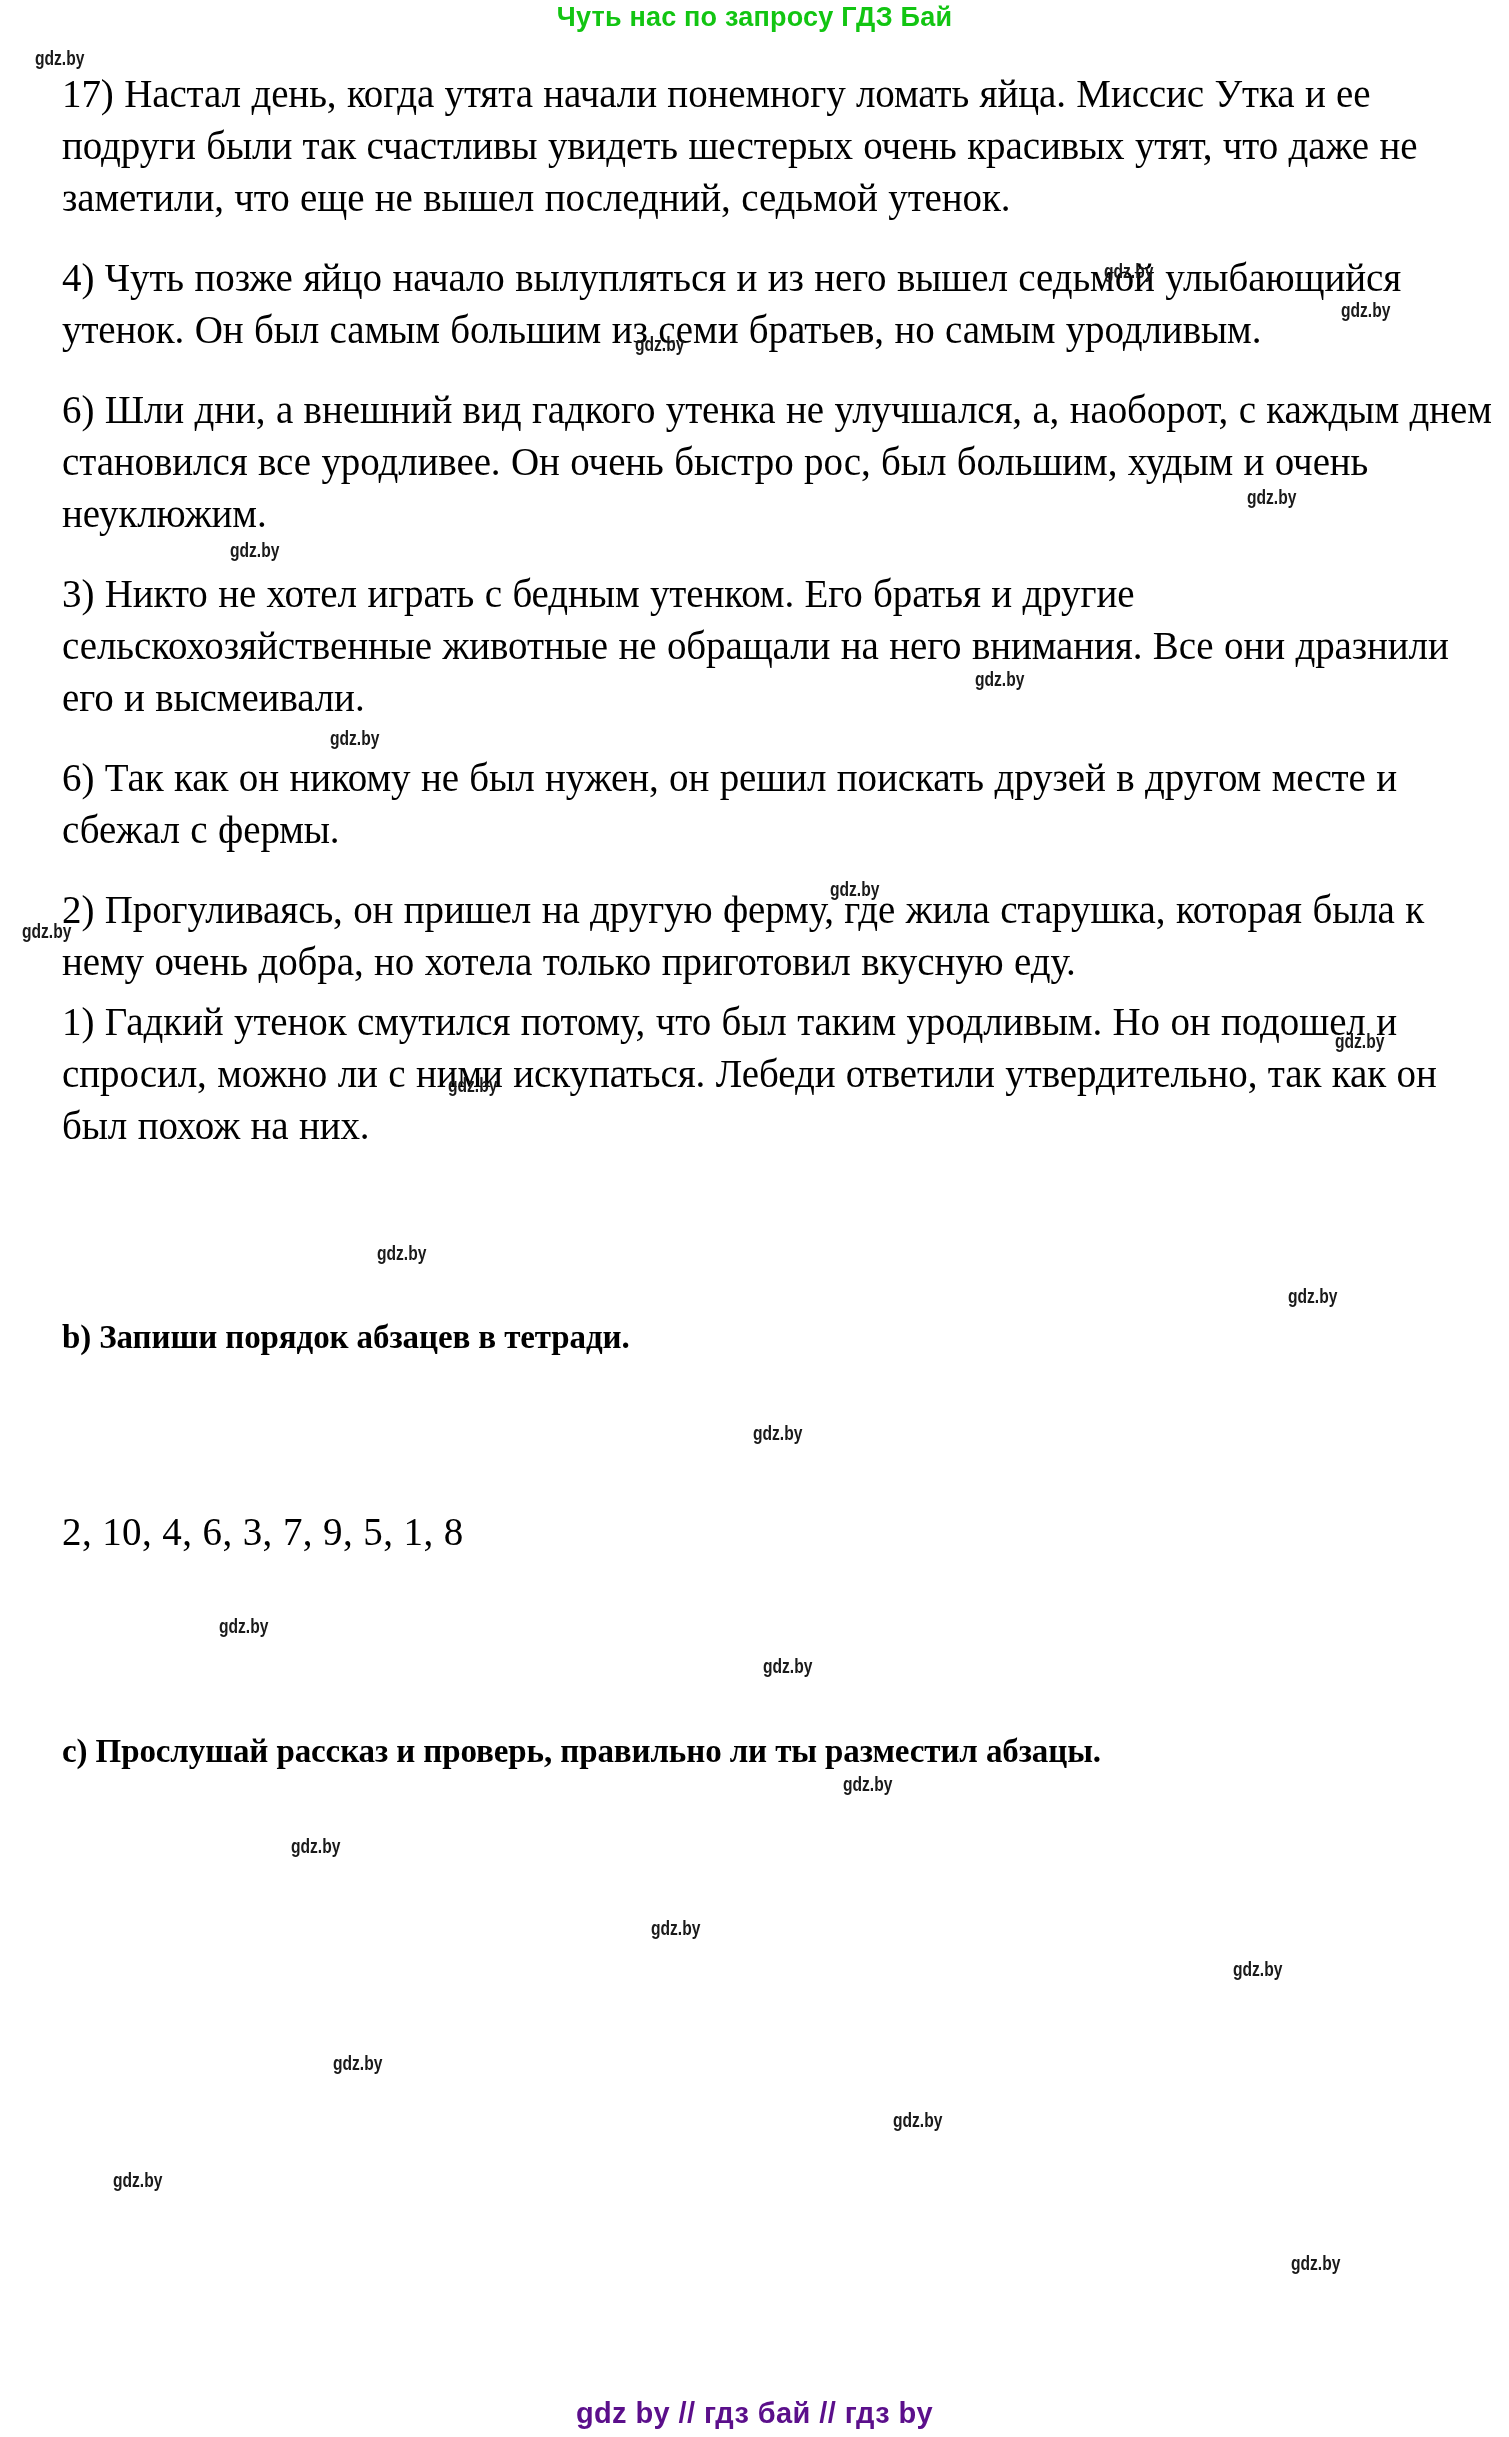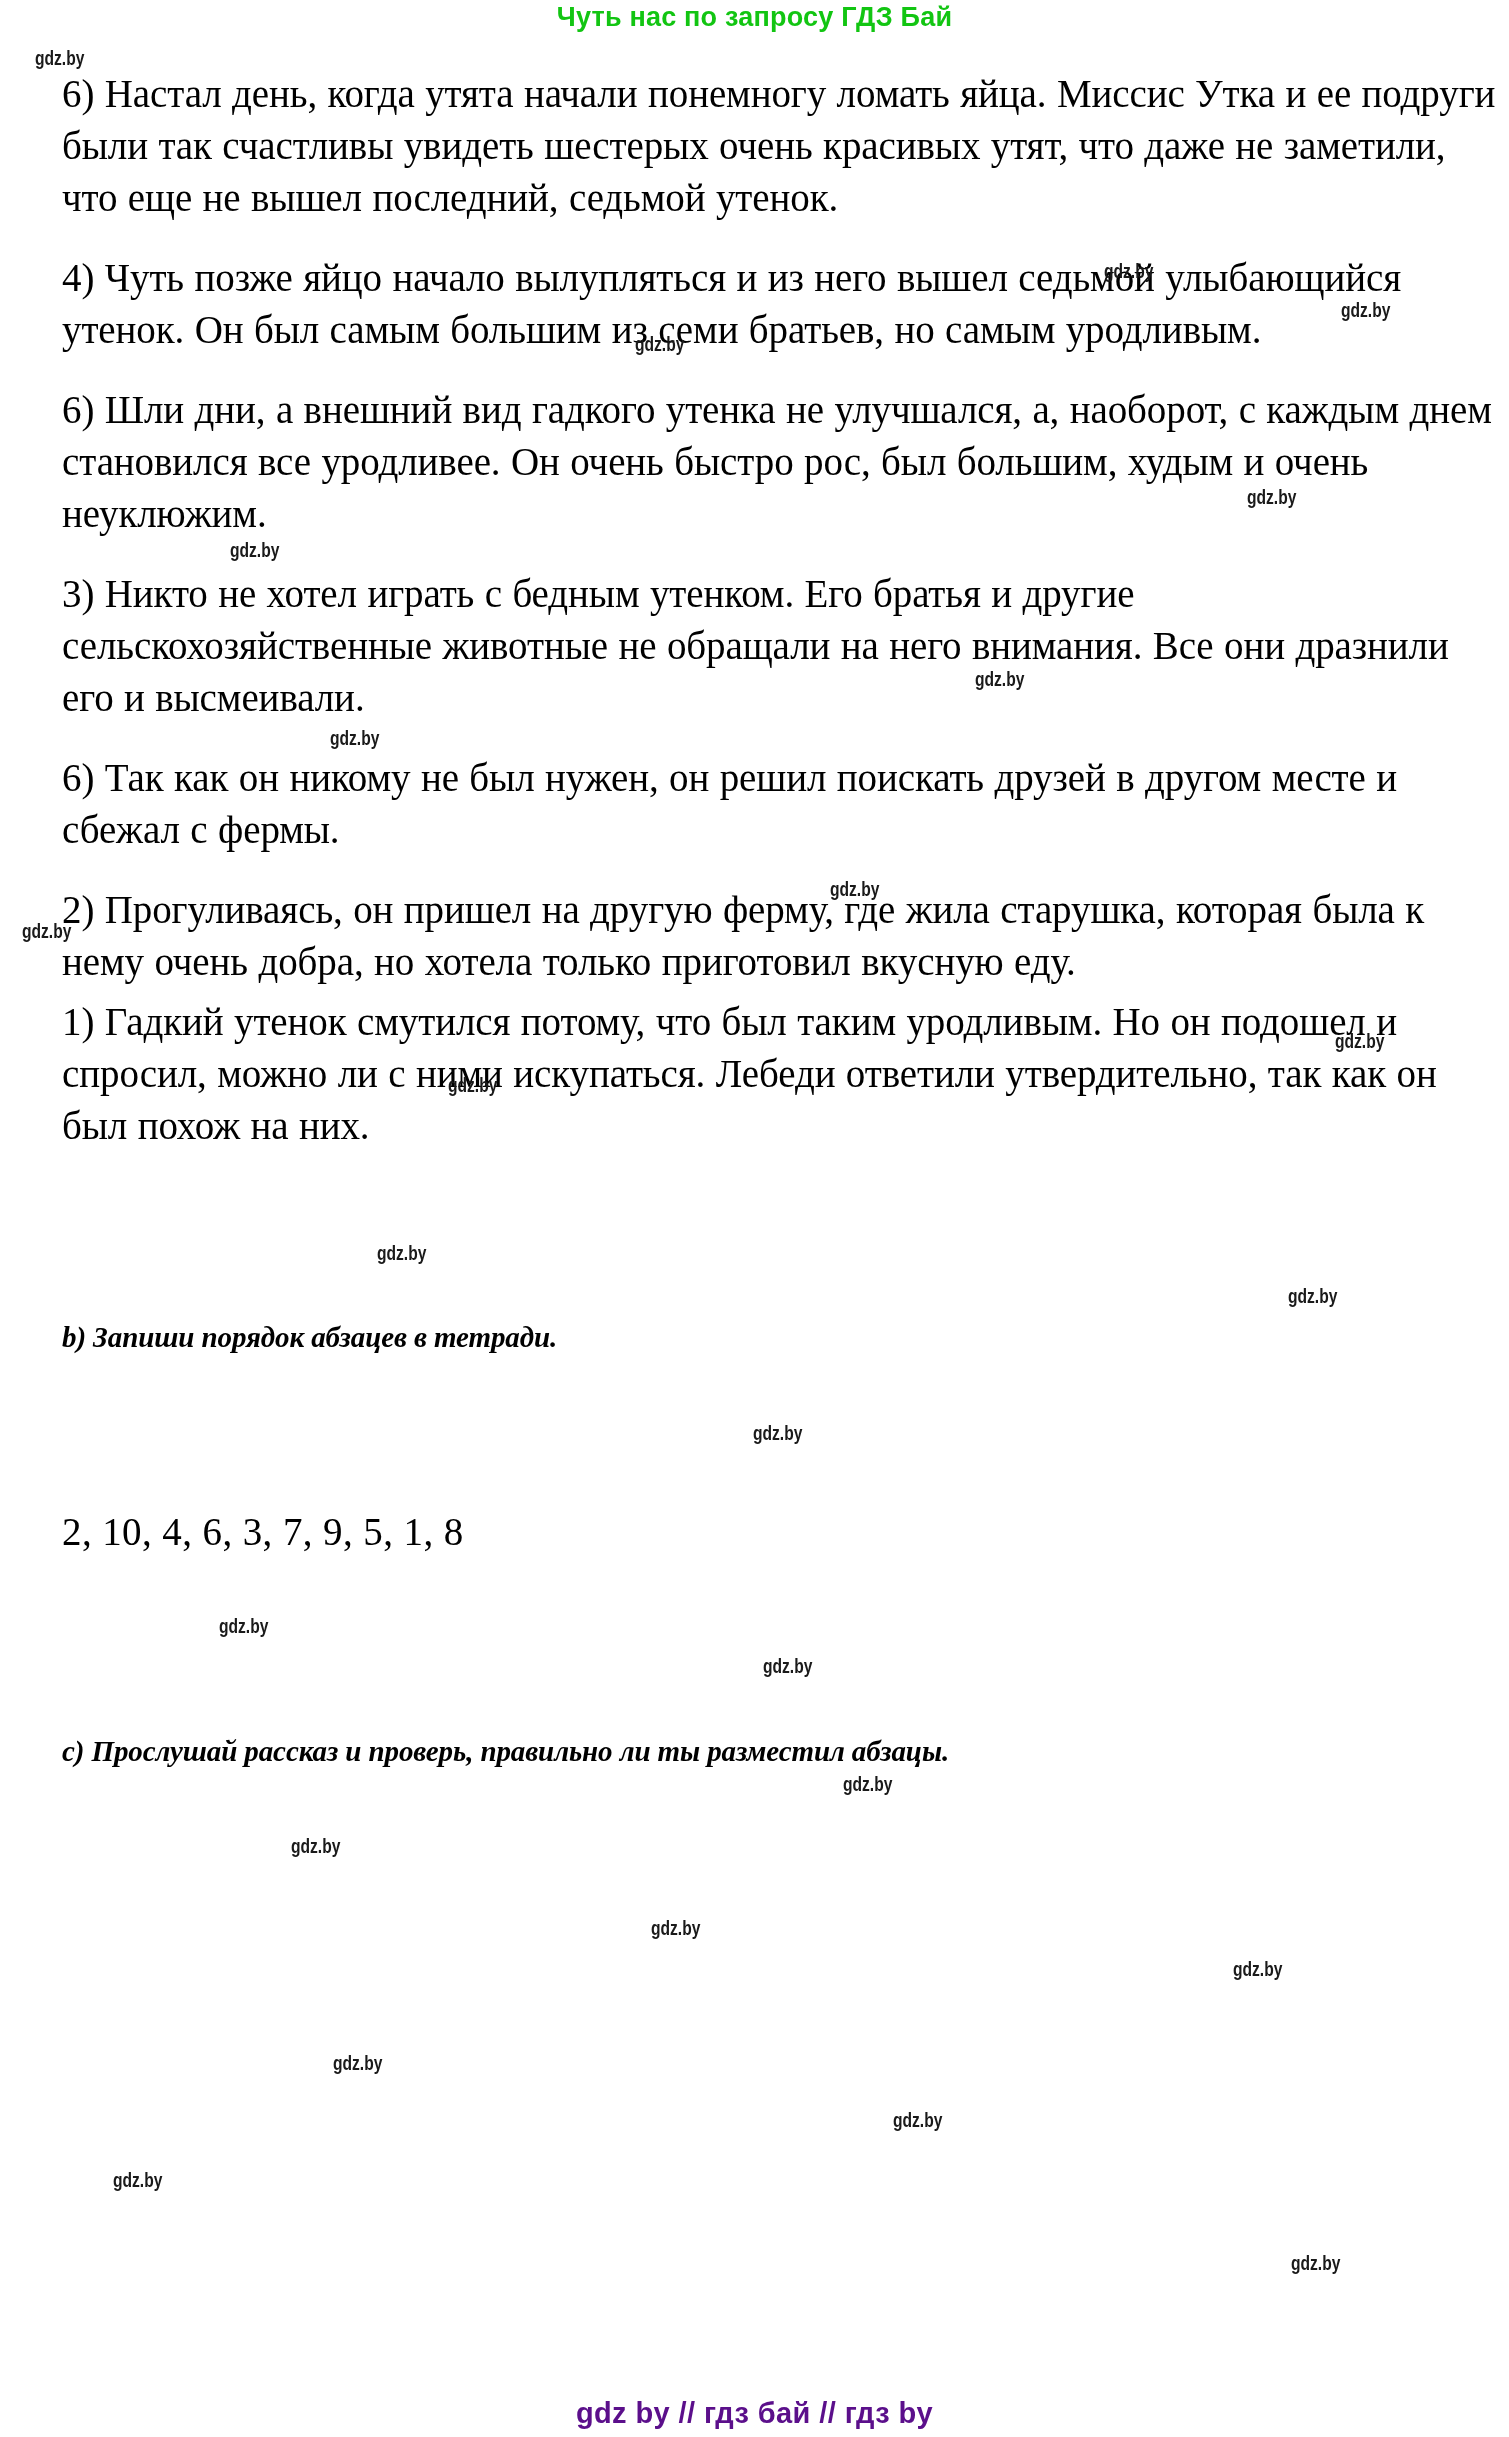--- a/index.html
+++ b/index.html
@@ -50,26 +50,25 @@
     line-height: 52px;
     text-align: left;
     margin: 0 0 8px 0;
     letter-spacing: -0.1px;
     word-spacing: 0.8px;
   }
 
   .para.gap-top { margin-top: 28px; }
 
   .task-label {
-    font-size: 29px;
+    font-size: 33px;
     line-height: 52px;
     font-weight: bold;
     margin: 0;
     letter-spacing: -0.1px;
-    font-style: italic;
   }
 
   .answer-line {
     font-size: 39px;
     line-height: 52px;
     margin: 0;
     letter-spacing: 0.4px;
   }
 
   
@@ -102,21 +101,21 @@
 </style>
 </head>
 <body>
 
 <div class="page">
 
   <div class="header-promo">Чуть нас по запросу ГДЗ Бай</div>
 
   <div class="content">
 
-    <p class="para">6) Настал день, когда утята начали понемногу ломать яйца. Миссис Утка и ее подруги были так счастливы увидеть шестерых очень красивых утят, что даже не заметили, что еще не вышел последний, седьмой утенок.</p>
+    <p class="para">17) Настал день, когда утята начали понемногу ломать яйца. Миссис Утка и ее подруги были так счастливы увидеть шестерых очень красивых утят, что даже не заметили, что еще не вышел последний, седьмой утенок.</p>
     <p class="para gap-top">4) Чуть позже яйцо начало вылупляться и из него вышел седьмой улыбающийся утенок. Он был самым большим из семи братьев, но самым уродливым.</p>
     <p class="para gap-top">6) Шли дни, а внешний вид гадкого утенка не улучшался, а, наоборот, с каждым днем становился все уродливее. Он очень быстро рос, был большим, худым и очень неуклюжим.</p>
     <p class="para gap-top">3) Никто не хотел играть с бедным утенком. Его братья и другие сельскохозяйственные животные не обращали на него внимания. Все они дразнили его и высмеивали.</p>
     <p class="para gap-top">6) Так как он никому не был нужен, он решил поискать друзей в другом месте и сбежал с фермы.</p>
     <p class="para gap-top">2) Прогуливаясь, он пришел на другую ферму, где жила старушка, которая была к нему очень добра, но хотела только приготовил вкусную еду.</p>
     <p class="para">1) Гадкий утенок смутился потому, что был таким уродливым. Но он подошел и спросил, можно ли с ними искупаться. Лебеди ответили утвердительно, так как он был похож на них.</p>
 
     <div style="height:151px"></div>
     <p class="task-label">b) Запиши порядок абзацев в тетради.</p>
 

